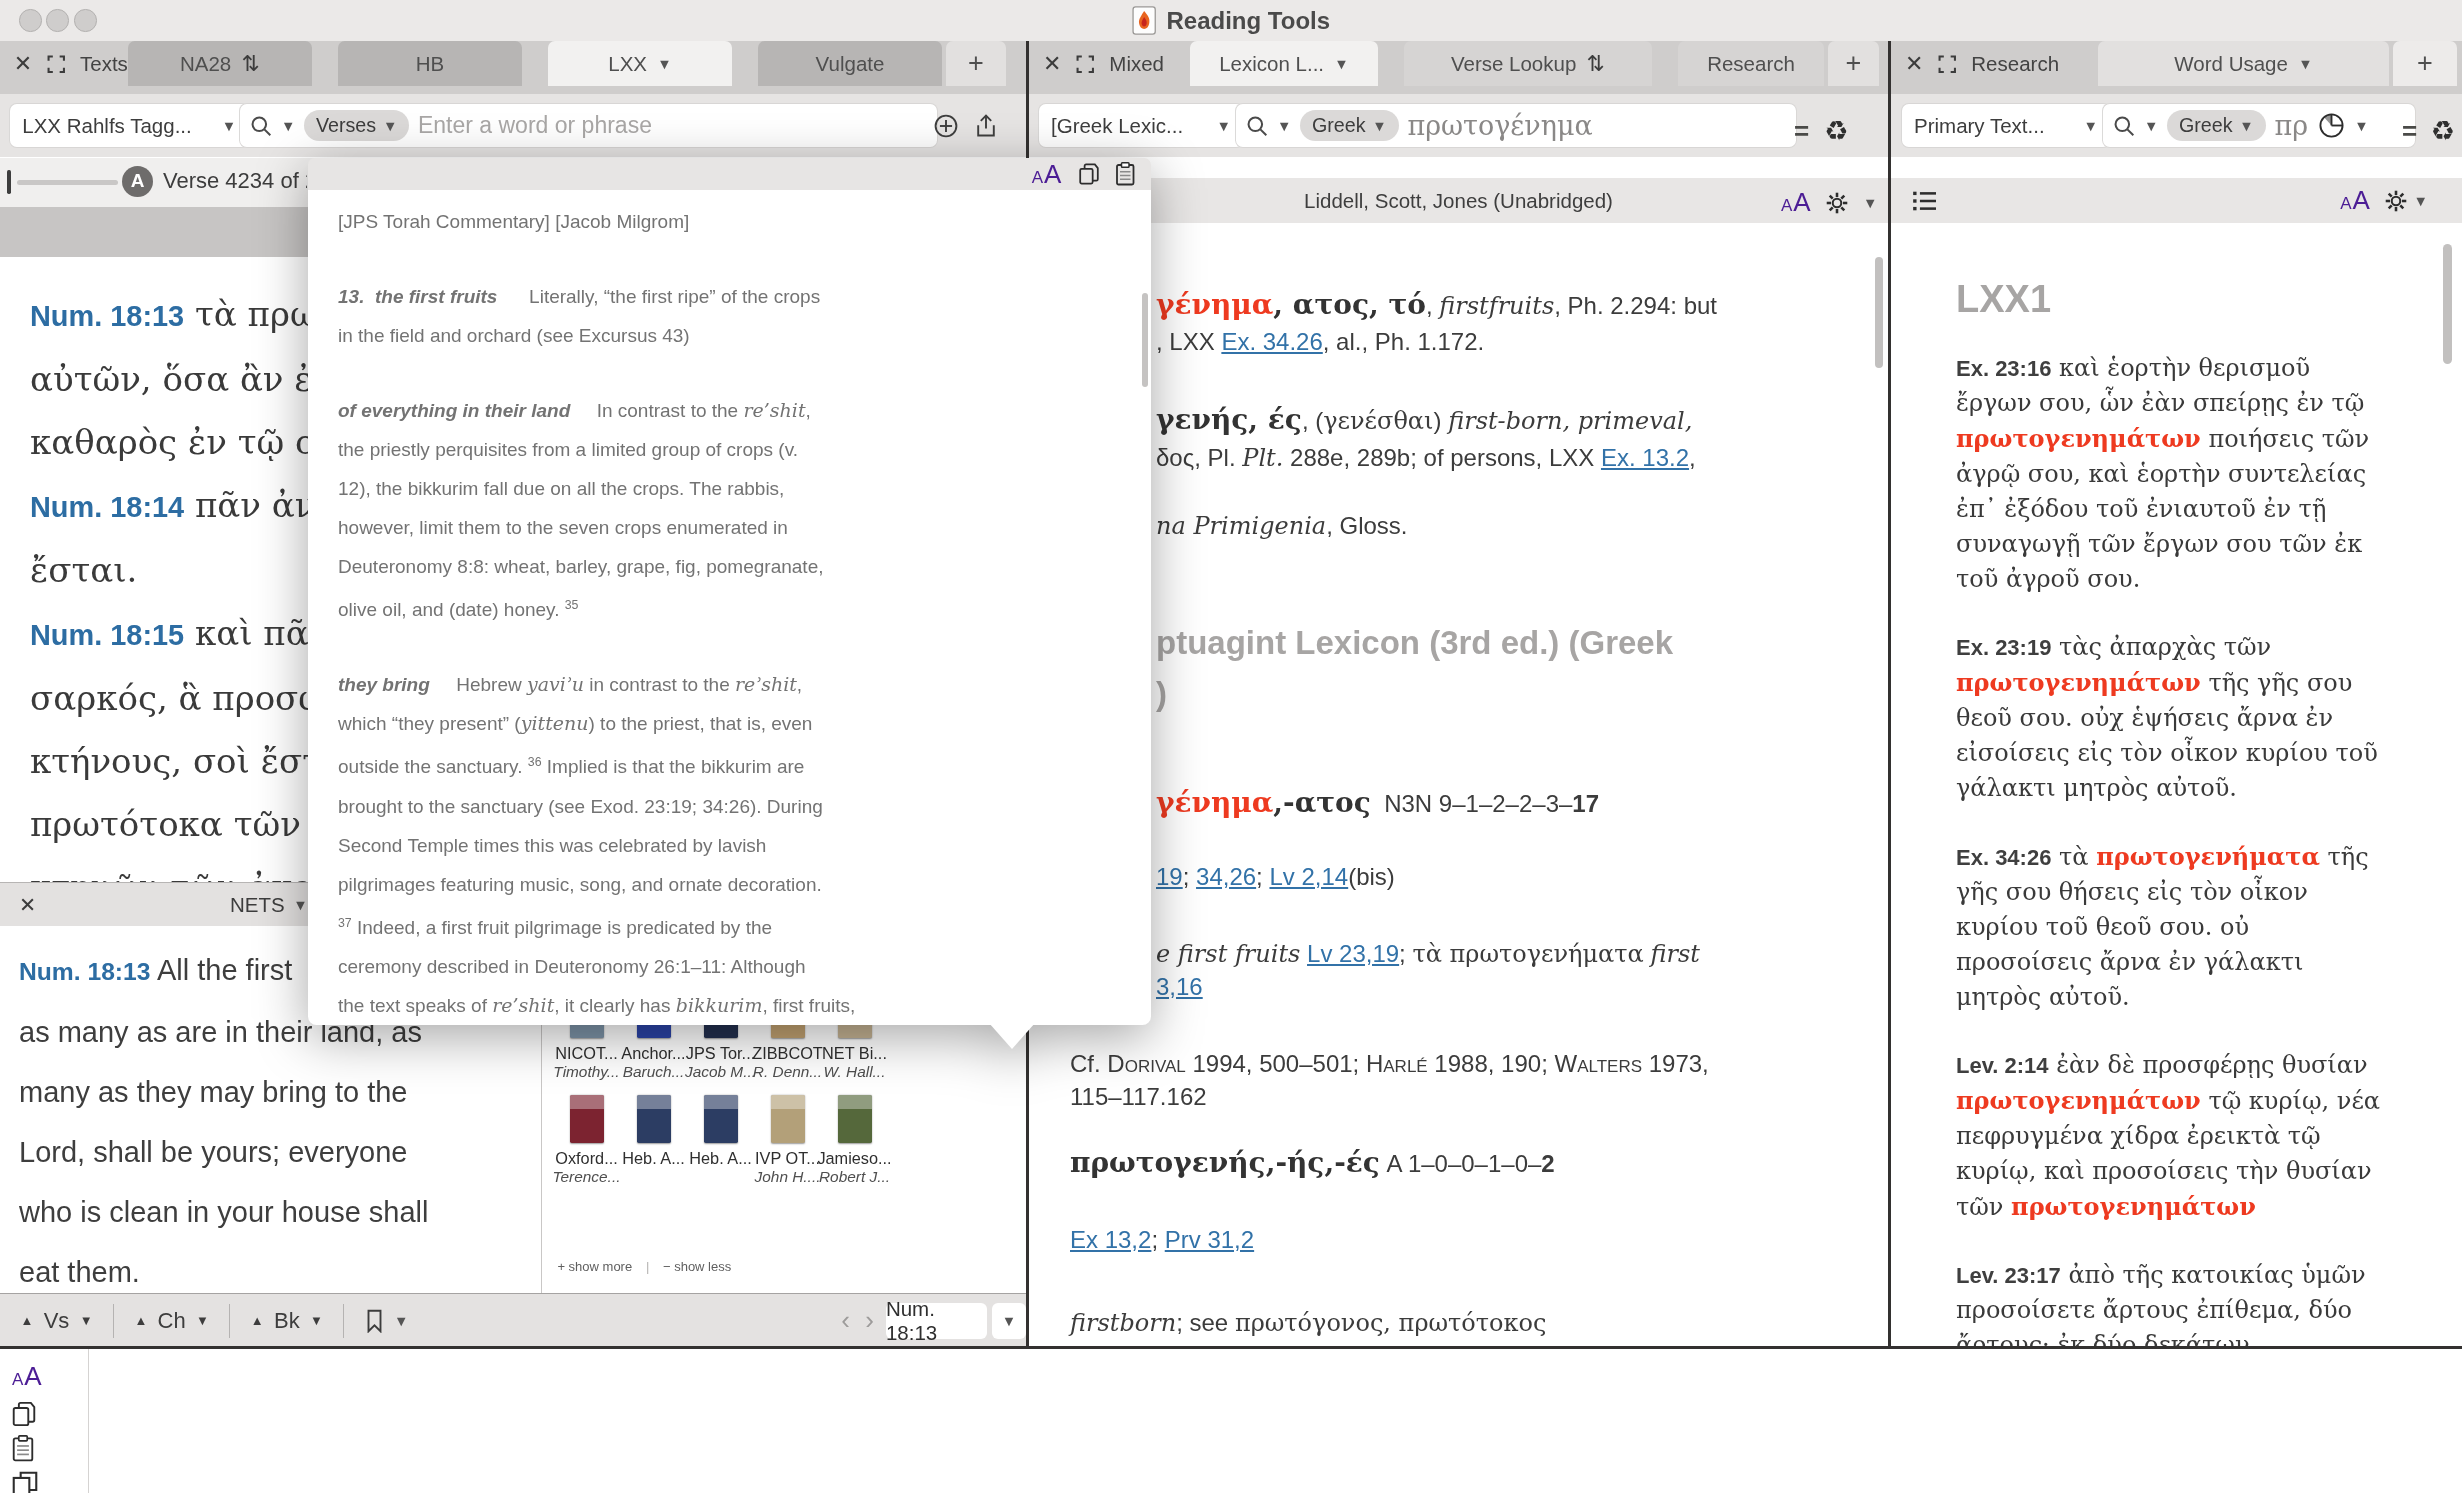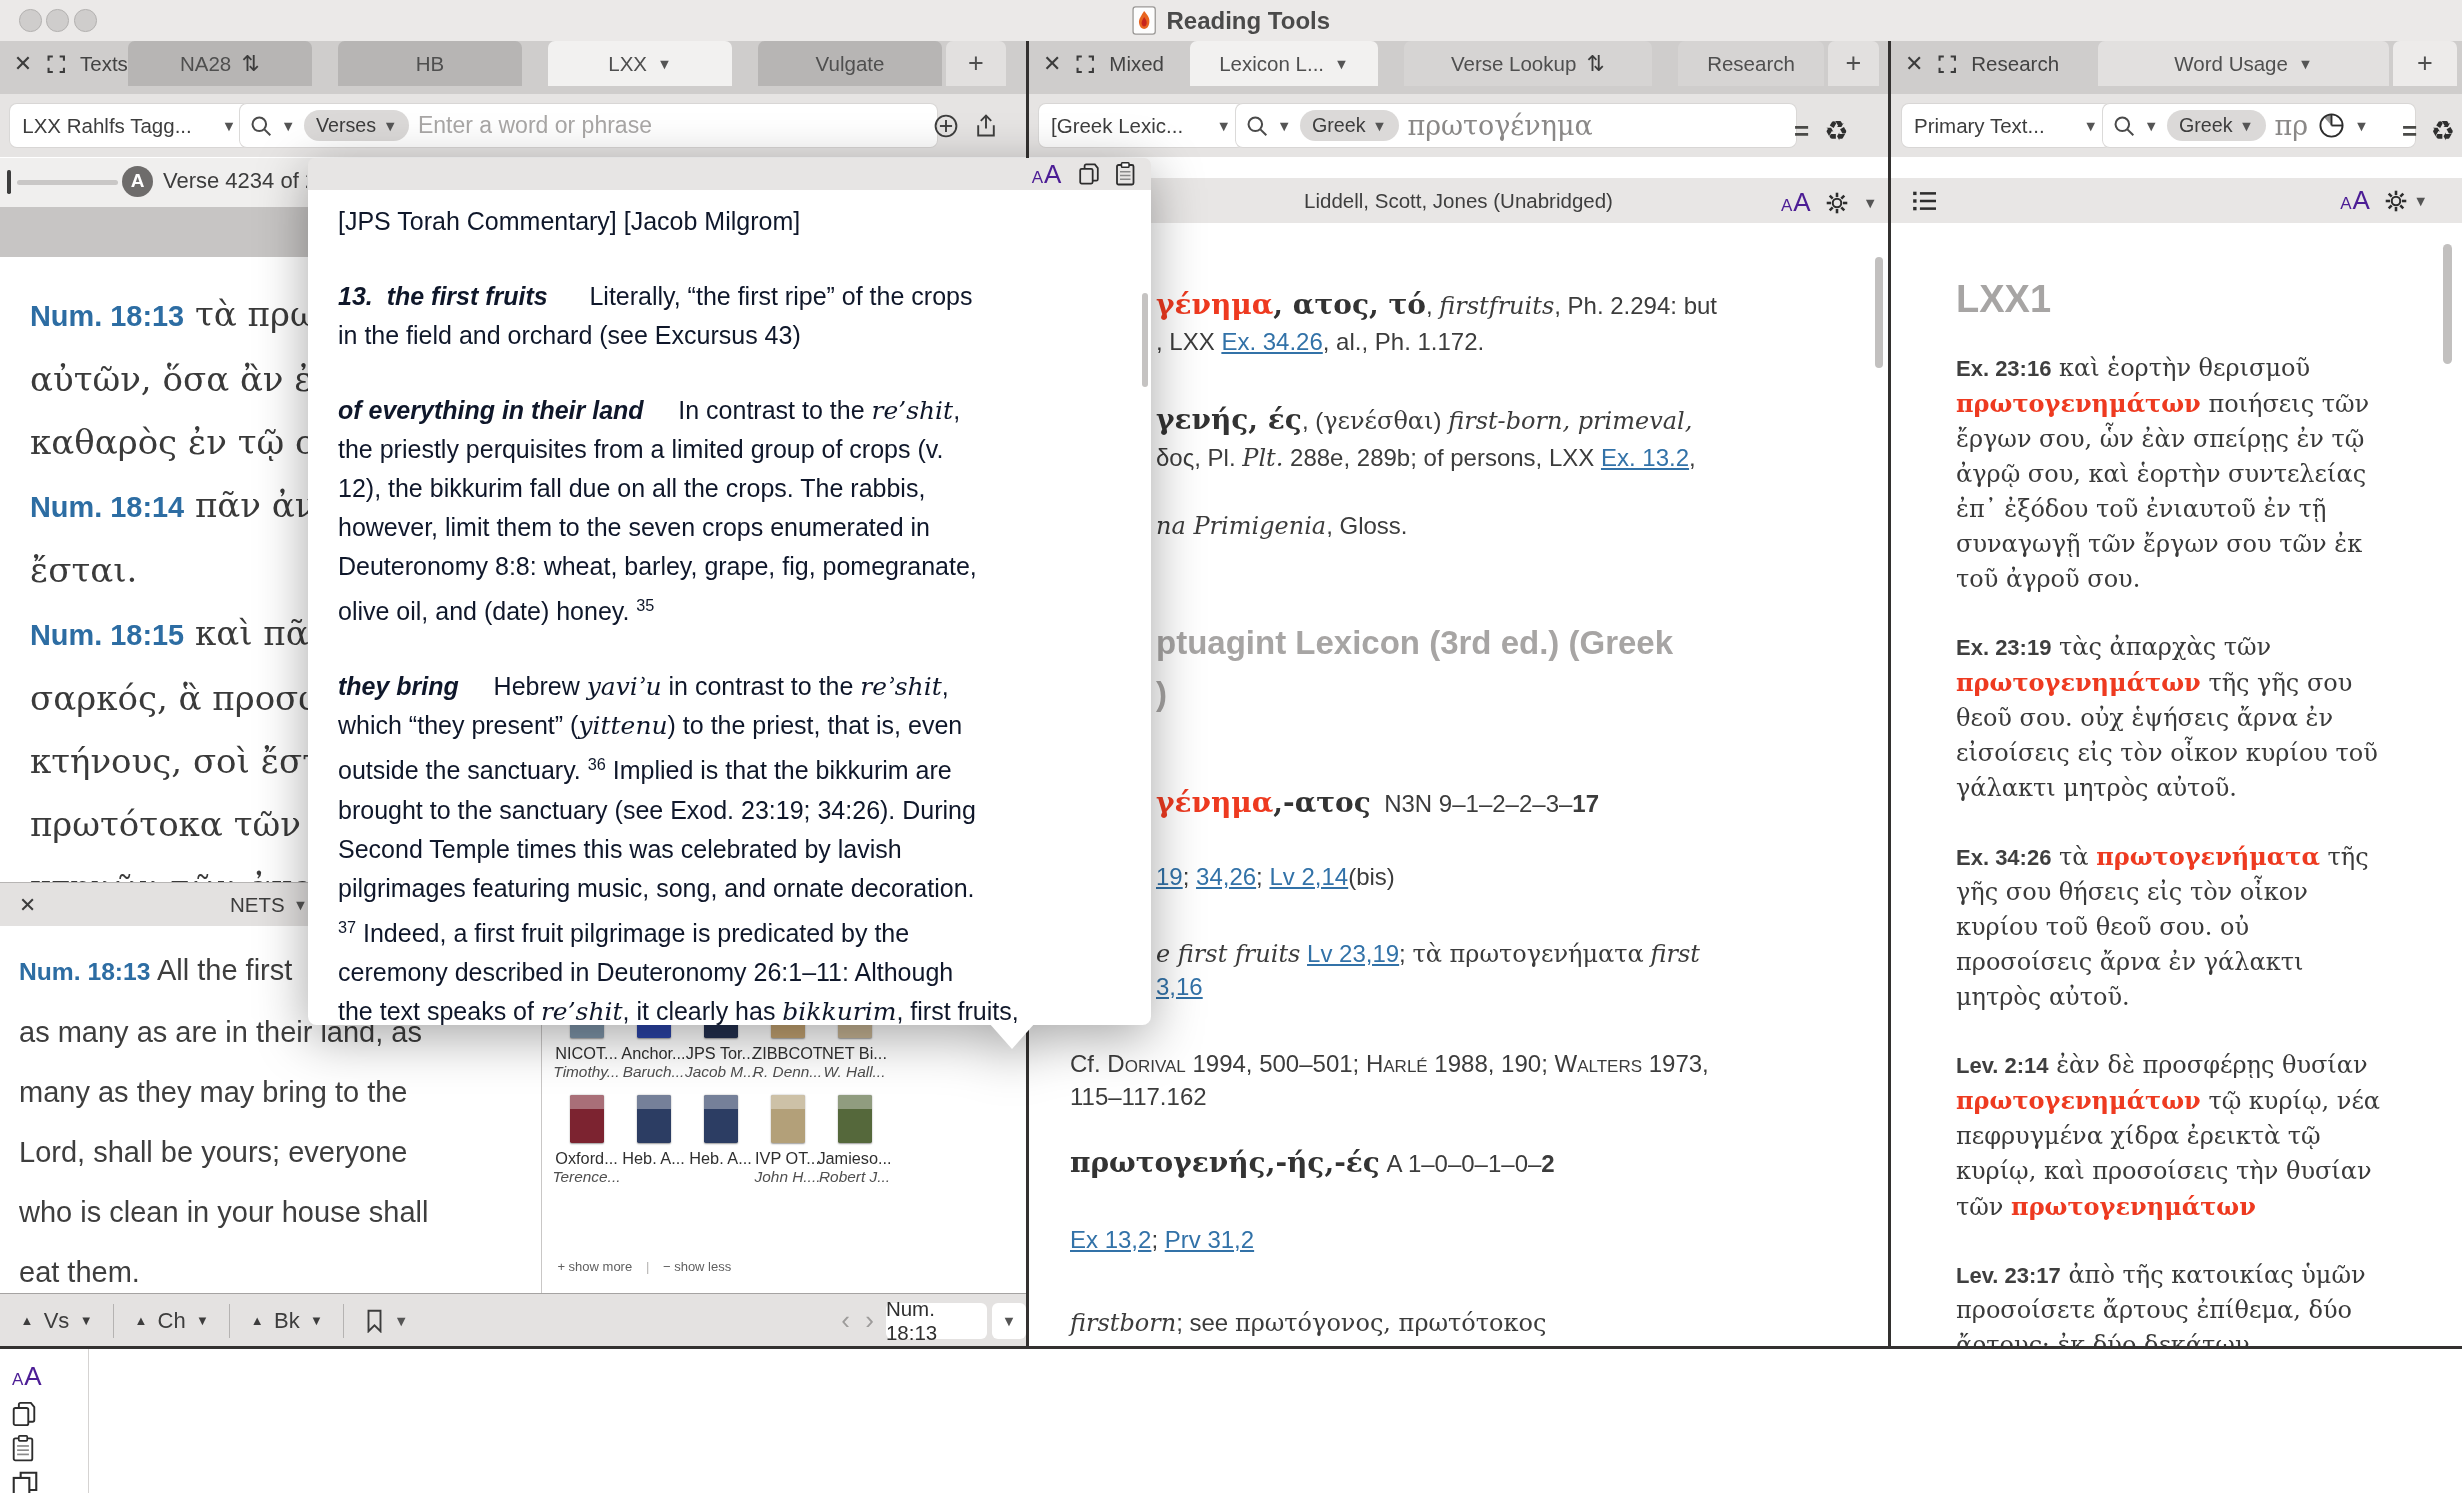--- a/index.html
+++ b/index.html
@@ -86,21 +86,21 @@
   #verses{position:absolute;left:65px;top:128px;width:479px;}
   .verse{margin-bottom:33px;}
   .verse .rl{font-family:"DejaVu Serif","Liberation Serif",serif;font-size:24px;line-height:35px;color:#3a3a3a;white-space:pre;}
   
   #popup{left:308px;top:158px;width:843px;height:866px;z-index:50;filter:drop-shadow(0 12px 26px rgba(0,0,0,.35));}
   #popup-toolbar{position:absolute;left:0;top:0;width:843px;height:32px;background:#e7e5e4;border-radius:6.8px 6.8px 0 0;
                  display:flex;align-items:center;justify-content:flex-end;gap:15.4px;padding-right:15.4px;box-sizing:border-box;}
   #popup-body{position:absolute;left:0;top:32px;width:843px;height:835px;background:#ffffff;border-radius:0 0 8.6px 8.6px;overflow:hidden;}
   #popup-text{position:absolute;left:30px;top:12px;width:788px;}
   #popup-text .para{margin-bottom:36px;}
-  #popup-text .rl{font-size:25px;line-height:39px;color:#0f172a;white-space:pre;}
+  #popup-text .rl{font-size:19px;line-height:39px;color:#737373;white-space:pre;}
   #popup-caret{position:absolute;left:681px;top:865px;width:0;height:0;border-left:23px solid transparent;
                border-right:23px solid transparent;border-top:26px solid #ffffff;}
   #popup-scroll{position:absolute;right:3.4px;top:103px;width:6px;height:94px;border-radius:3.4px;background:#c5c3c2;}
   
   .s-ref{color:#2d6da3;font-weight:700;font-family:"Liberation Sans","DejaVu Sans",sans-serif;font-size:.85em;}
   .s-g{font-family:"DejaVu Serif","Liberation Serif",serif;}
   .s-i{font-family:"DejaVu Serif","Liberation Serif",serif;font-style:italic;}
   .s-bi{font-weight:700;font-style:italic;}
   .s-b{font-weight:700;}
   .s-rg{font-family:"DejaVu Serif","Liberation Serif",serif;font-weight:700;color:#ee3a20;font-size:28px;}
@@ -504,22 +504,22 @@
         <line x1="9" y1="19" x2="5.5" y2="22.5"></line>
       </g>
   </svg>
   <span class="dd" style="margin-right:34px;">▼</span>
 </div>
 <div id="right-content" class="abs">
   <div id="lxx-head">LXX1</div>
   <div id="verses">
       <div class="verse">
         <div class="rl"><span class="s-vref">Ex. 23:16</span><span> καὶ ἑορτὴν θερισμοῦ</span></div>
+        <div class="rl"><span>ἔργων σου, ὧν ἐὰν σπείρῃς ἐν τῷ</span></div>
         <div class="rl"><span class="s-red">πρωτογενημάτων</span><span> ποιήσεις τῶν</span></div>
-        <div class="rl"><span>ἔργων σου, ὧν ἐὰν σπείρῃς ἐν τῷ</span></div>
         <div class="rl"><span>ἀγρῷ σου, καὶ ἑορτὴν συντελείας</span></div>
         <div class="rl"><span>ἐπ᾽ ἐξόδου τοῦ ἐνιαυτοῦ ἐν τῇ</span></div>
         <div class="rl"><span>συναγωγῇ τῶν ἔργων σου τῶν ἐκ</span></div>
         <div class="rl"><span>τοῦ ἀγροῦ σου.</span></div>
       </div>
       <div class="verse">
         <div class="rl"><span class="s-vref">Ex. 23:19</span><span> τὰς ἀπαρχὰς τῶν</span></div>
         <div class="rl"><span class="s-red">πρωτογενημάτων</span><span> τῆς γῆς σου</span></div>
         <div class="rl"><span>θεοῦ σου. οὐχ ἑψήσεις ἄρνα ἐν</span></div>
         <div class="rl"><span>εἰσοίσεις εἰς τὸν οἶκον κυρίου τοῦ</span></div>

